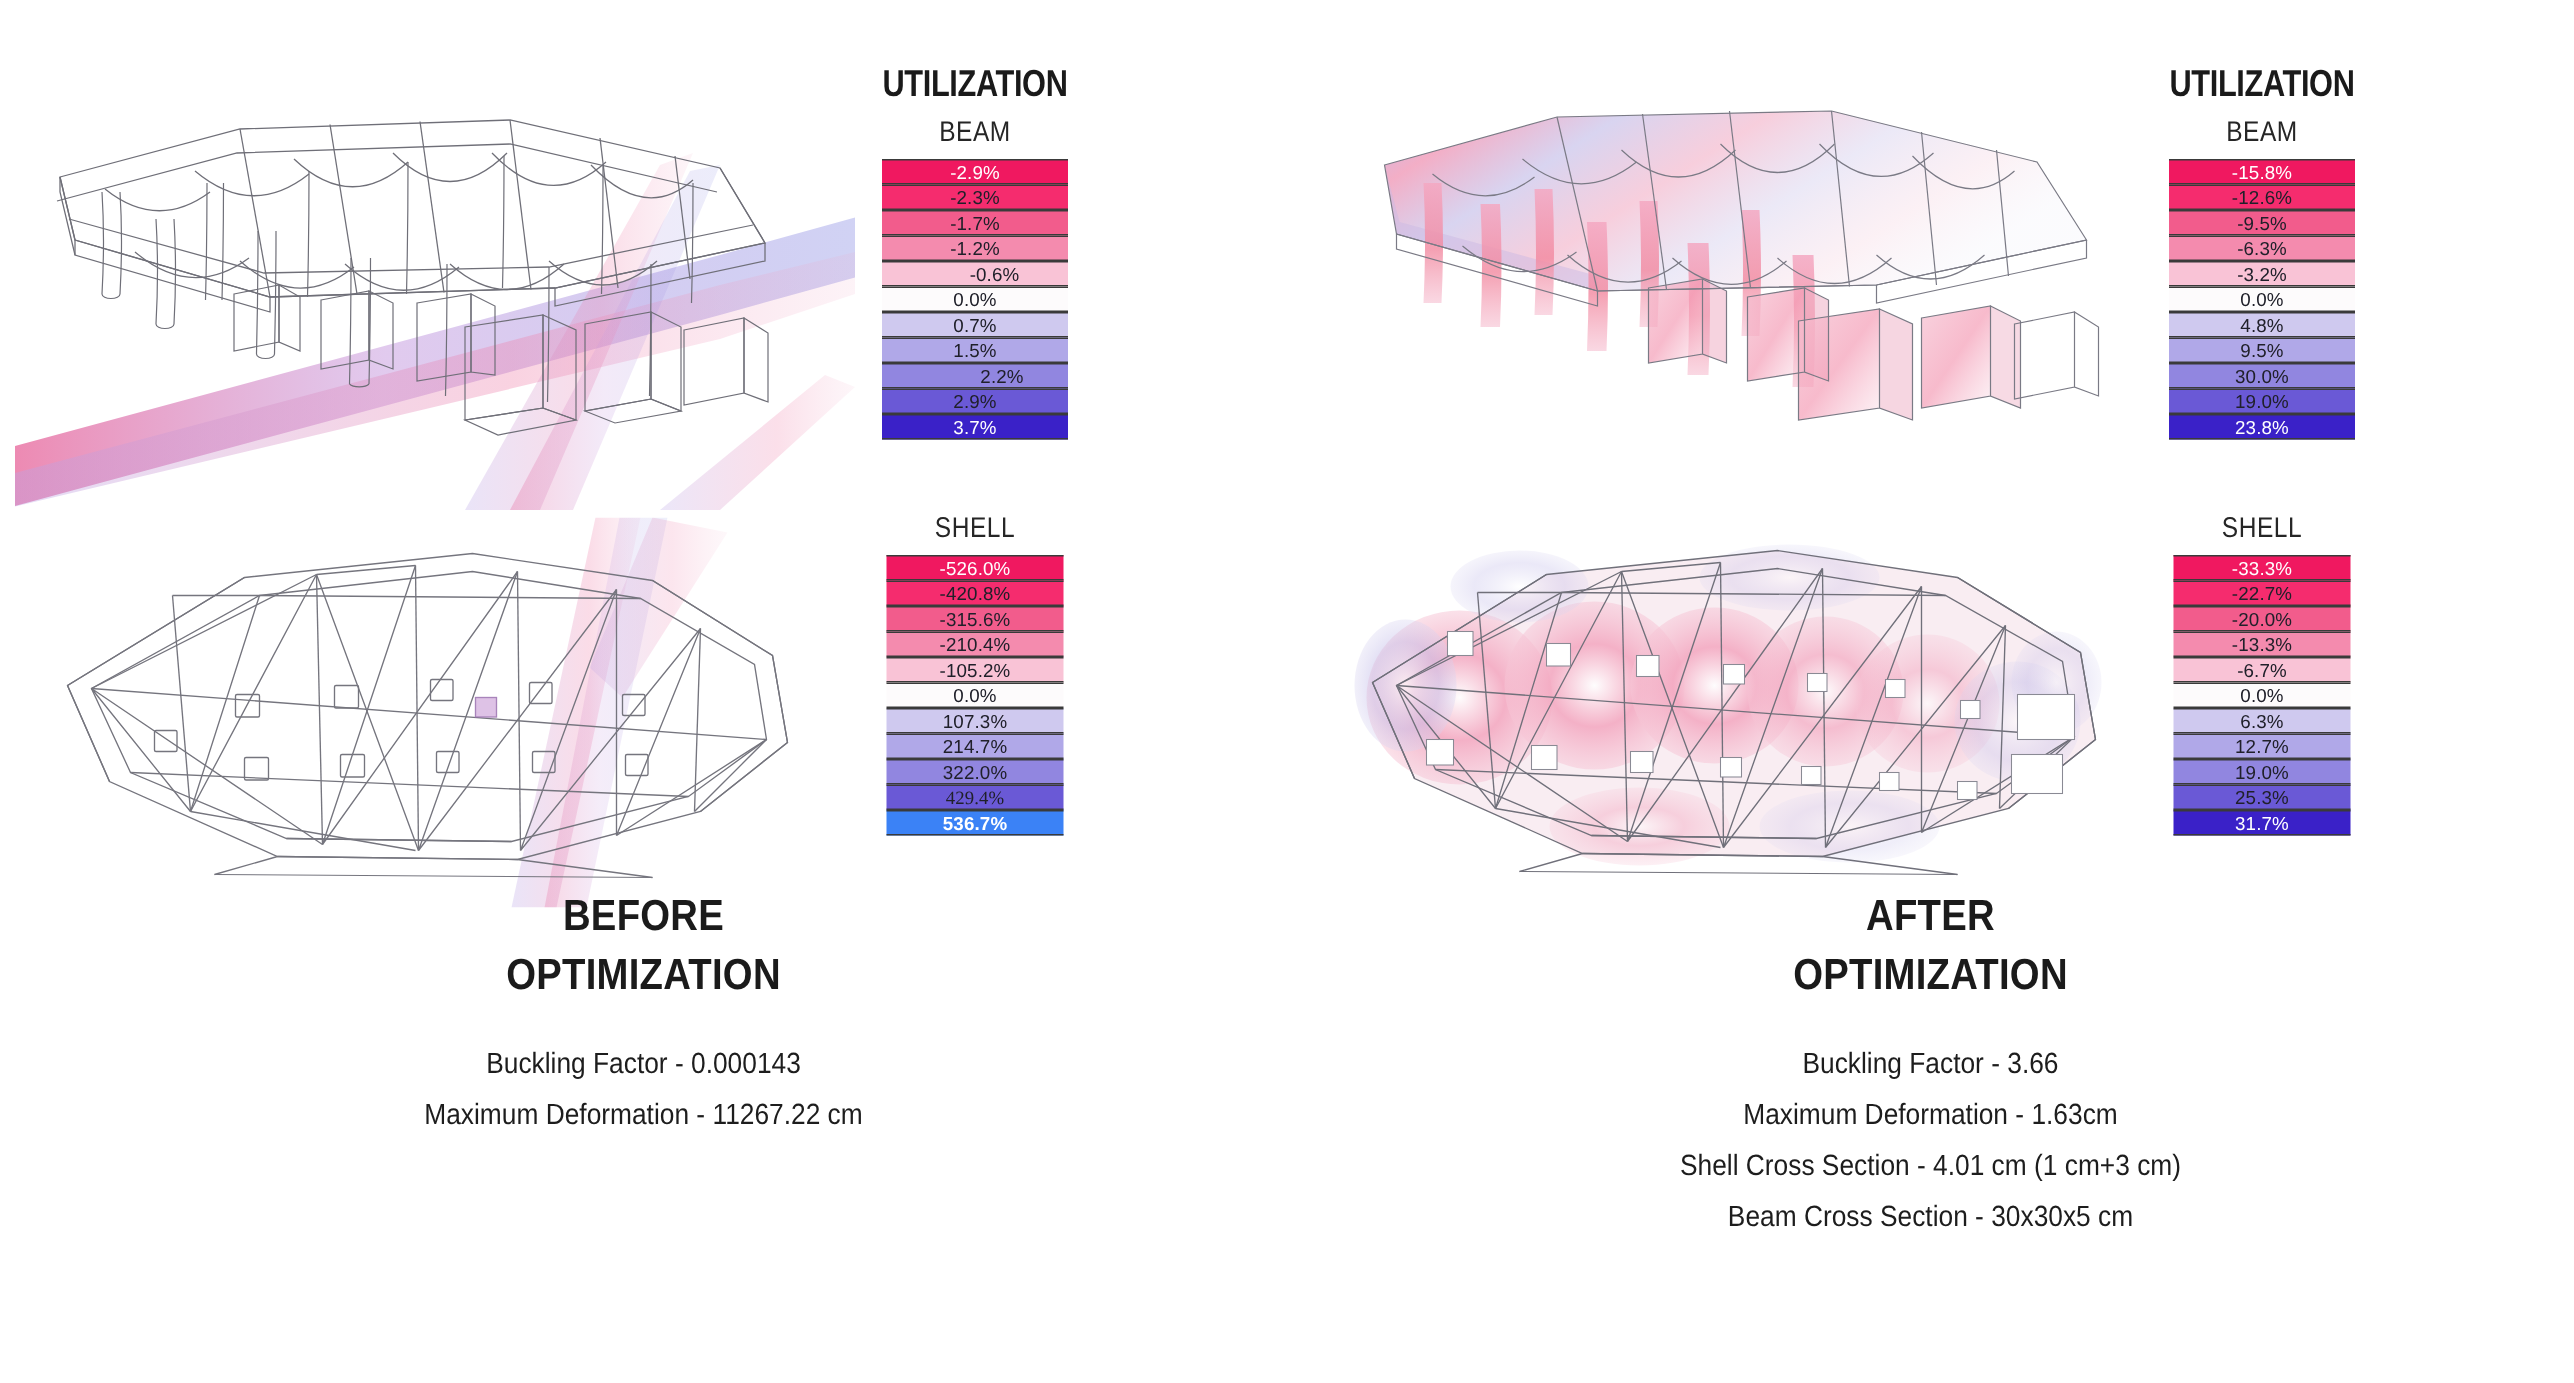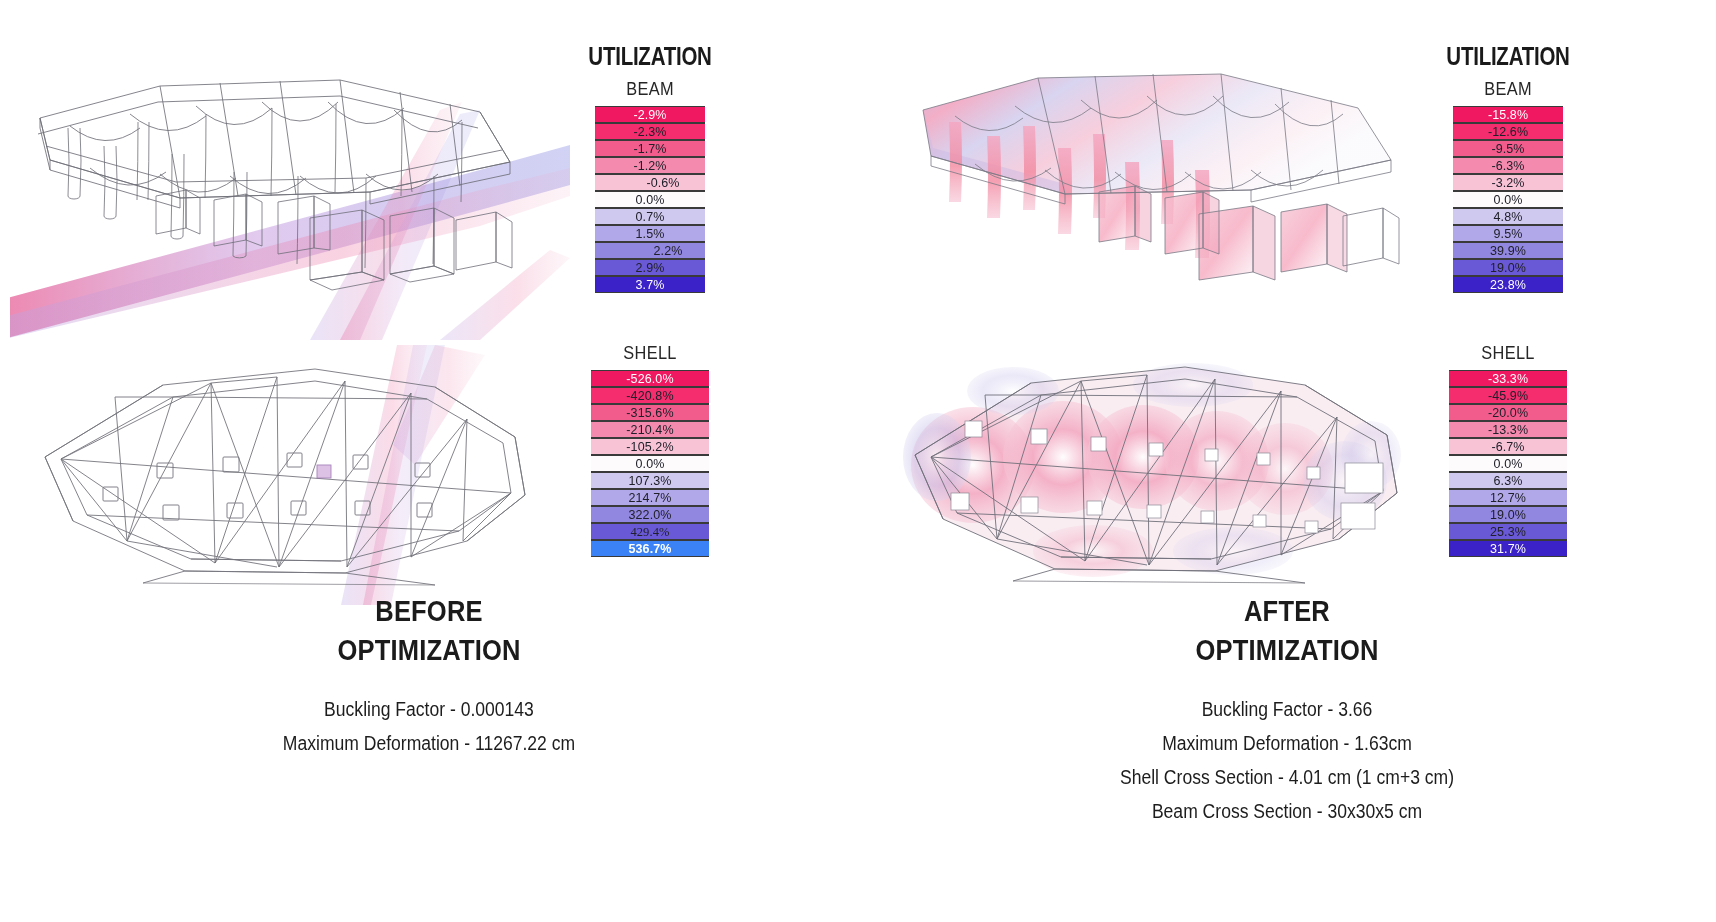--- a/index.html
+++ b/index.html
@@ -33,21 +33,21 @@
   .legend-sub{
     font-family:"Liberation Sans Narrow","Liberation Sans",sans-serif;
     font-size:19px;
     color:#262626;
     text-align:center;
     margin-top:7px;
     transform:scaleX(0.86);
     transform-origin:center;
     letter-spacing:0.4px;
   }
-  .ramp{margin-top:6px;width:110px;margin-left:auto;margin-right:auto;}
+  .ramp{margin-top:6px;width:124px;margin-left:auto;margin-right:auto;}
   .ramp.wide{width:118px;}
   .swatch{
     height:17px;
     line-height:17px;
     text-align:center;
     font-size:12.5px;
     font-family:"Liberation Sans Narrow","Liberation Sans",sans-serif;
     border-top:1.3px solid #3a3a3a;
     border-bottom:1.3px solid #3a3a3a;
     color:#20202a;
@@ -450,31 +450,31 @@
     <div class="legend-sub">BEAM</div>
     <div class="ramp" id="ramp-after-beam">
         <div class="swatch lighttext" style="background: rgb(240, 24, 96); text-align: center;">-15.8%</div>
         <div class="swatch" style="background: rgb(245, 44, 110);">-12.6%</div>
         <div class="swatch" style="background: rgb(242, 92, 140);">-9.5%</div>
         <div class="swatch" style="background: rgb(244, 139, 174);">-6.3%</div>
         <div class="swatch" style="background: rgb(249, 195, 214);">-3.2%</div>
         <div class="swatch zero" style="background: rgb(253, 251, 252);">0.0%</div>
         <div class="swatch" style="background: rgb(207, 201, 239);">4.8%</div>
         <div class="swatch" style="background: rgb(176, 168, 232);">9.5%</div>
-        <div class="swatch" style="background: rgb(145, 134, 224);">39.9%</div>
+        <div class="swatch" style="background: rgb(145, 134, 224);">30.0%</div>
         <div class="swatch" style="background: rgb(106, 89, 214);">19.0%</div>
         <div class="swatch lighttext" style="background: rgb(58, 33, 200);">23.8%</div>
       </div>
   </div>
 
   <div class="legend-block" style="left:560px;top:342px;width:180px;">
     <div class="legend-sub" style="margin-top:0;">SHELL</div>
     <div class="ramp wide" id="ramp-after-shell">
         <div class="swatch lighttext" style="background: rgb(240, 24, 96);">-33.3%</div>
-        <div class="swatch" style="background: rgb(245, 44, 110);">-45.9%</div>
+        <div class="swatch" style="background: rgb(245, 44, 110);">-22.7%</div>
         <div class="swatch" style="background: rgb(242, 92, 140);">-20.0%</div>
         <div class="swatch" style="background: rgb(244, 139, 174);">-13.3%</div>
         <div class="swatch" style="background: rgb(249, 195, 214);">-6.7%</div>
         <div class="swatch zero" style="background: rgb(253, 251, 252);">0.0%</div>
         <div class="swatch" style="background: rgb(207, 201, 239);">6.3%</div>
         <div class="swatch" style="background: rgb(176, 168, 232);">12.7%</div>
         <div class="swatch" style="background: rgb(145, 134, 224);">19.0%</div>
         <div class="swatch" style="background: rgb(106, 89, 214);">25.3%</div>
         <div class="swatch lighttext" style="background: rgb(58, 33, 200);">31.7%</div>
       </div>

